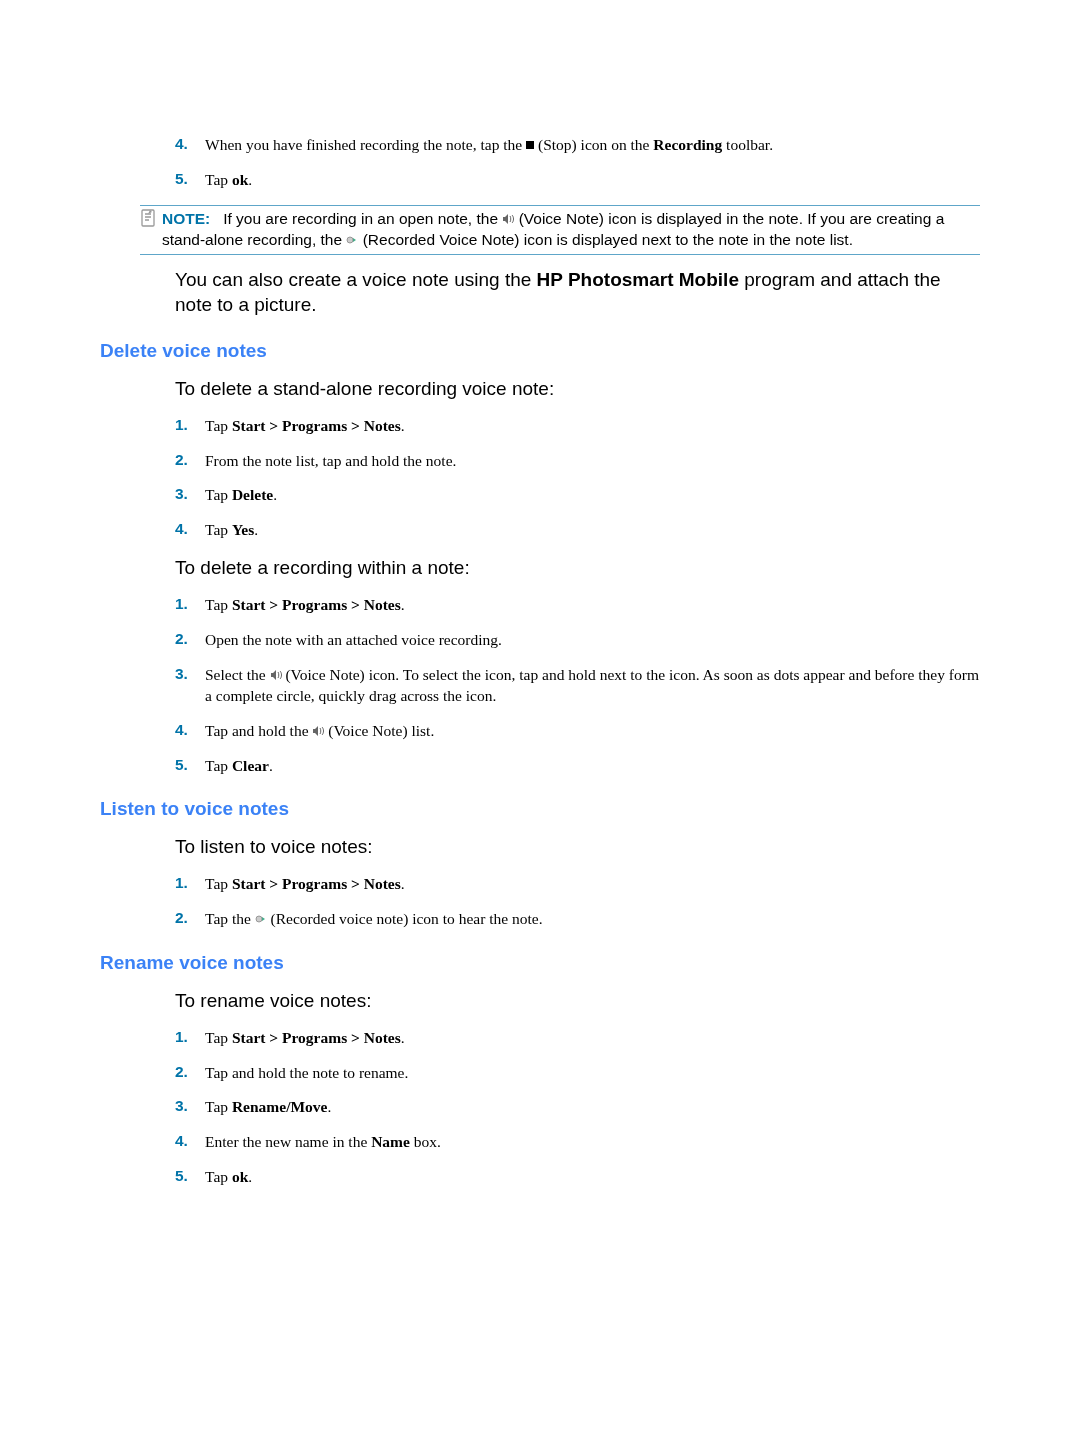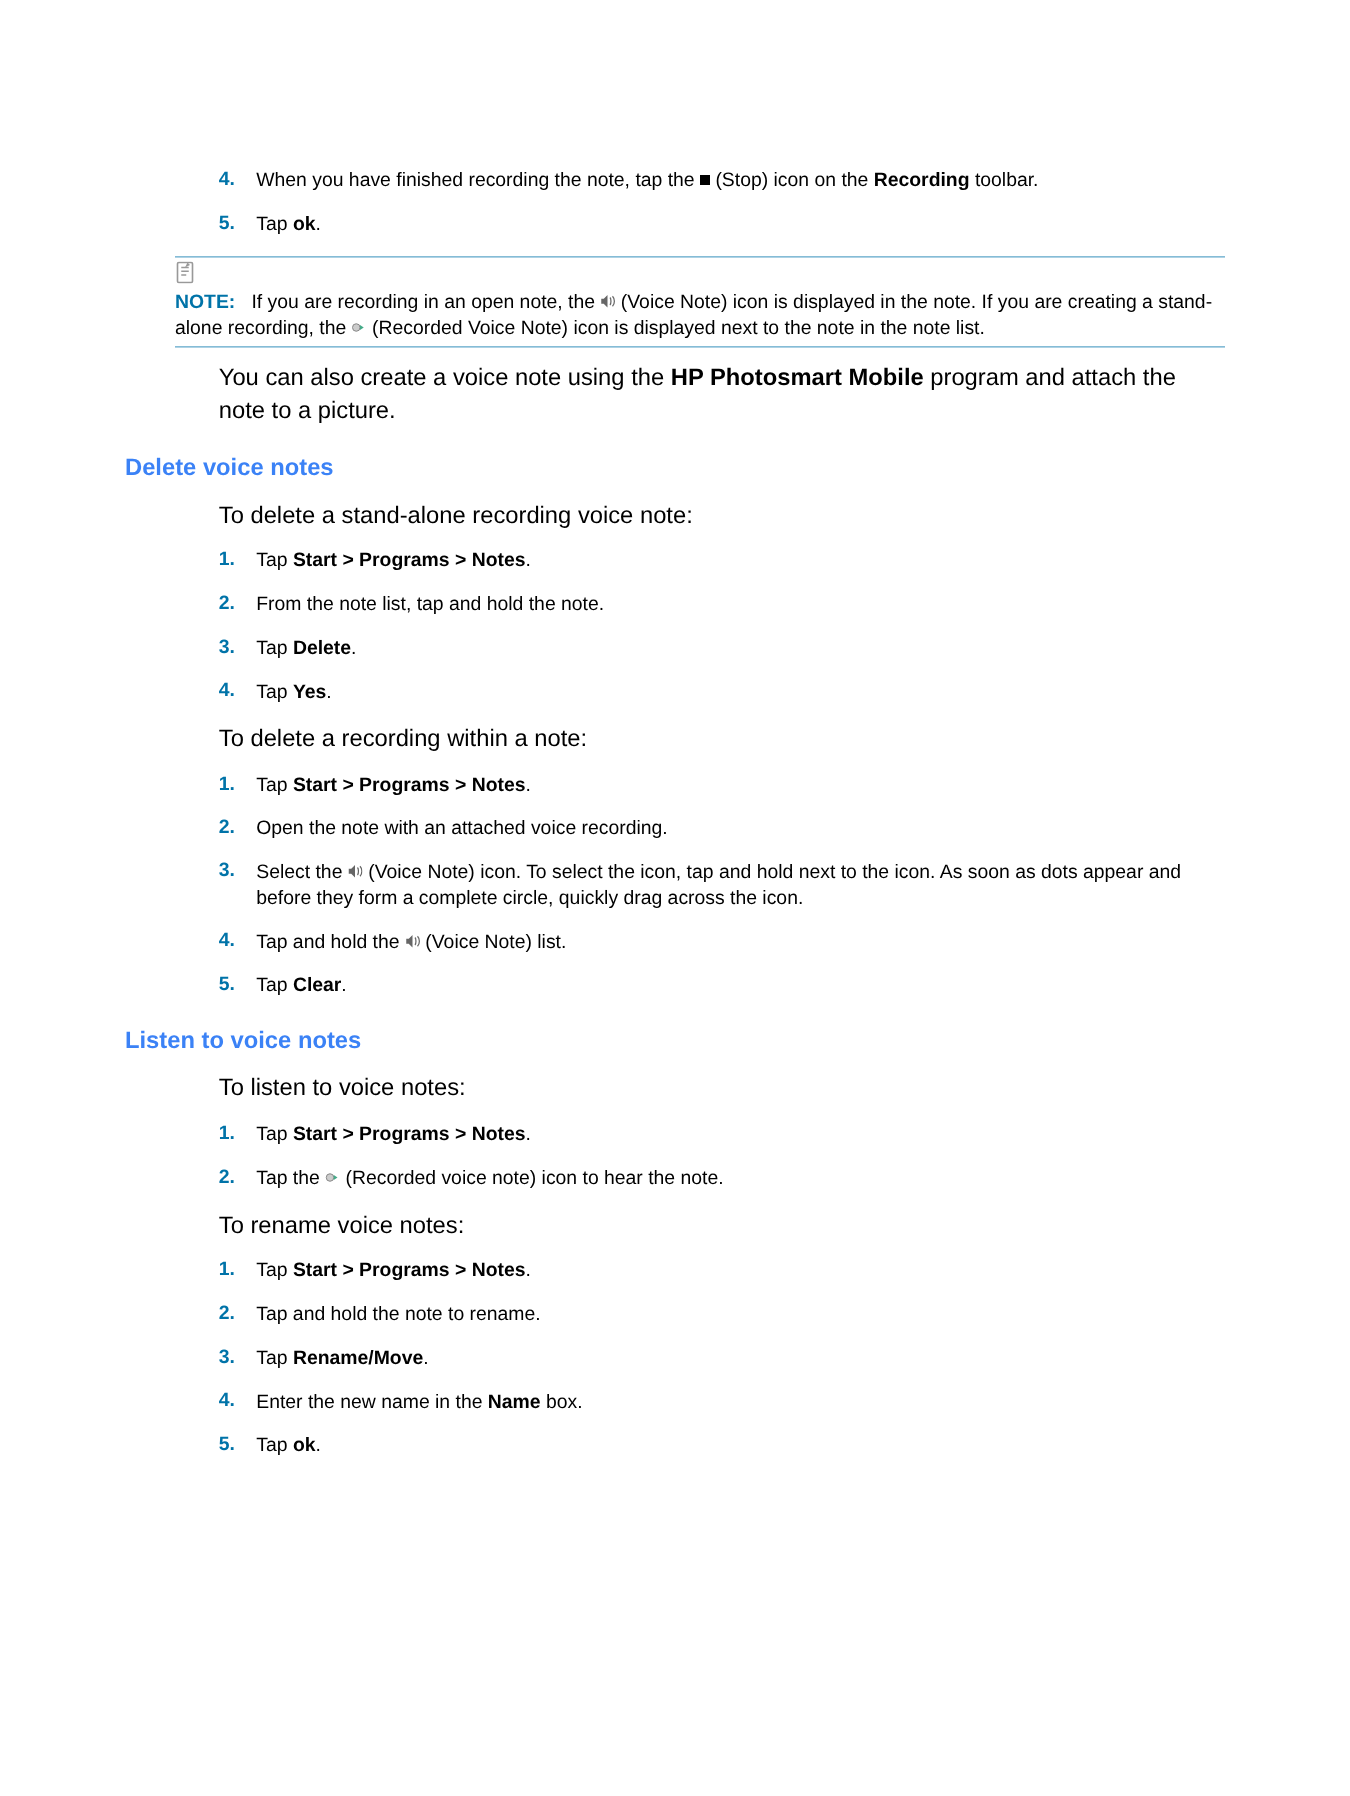--- a/index.html
+++ b/index.html
@@ -24,30 +24,30 @@
   .body-text {
     font-size: 15.5px;
     line-height: 1.35;
   }
   .list-item {
     margin: 0 0 14px 75px;
     display: flex;
   }
   .list-item .content {
     flex: 1;
+    font-family: Liberation Serif, serif;
   }
   .note-box {
     margin: 12px 0 12px 40px;
     border-top: 1px solid #5ea6c9;
     border-bottom: 1px solid #5ea6c9;
     padding: 3px 0;
   }
   .note-inner {
     display: flex;
-    flex-direction: column;
   }
   .note-icon {
     width: 22px;
     flex-shrink: 0;
     color: #888;
     font-size: 18px;
     line-height: 1.2;
   }
   .note-text {
     flex: 1;
@@ -186,20 +186,21 @@
     <span class="content body-text"><span>Tap </span><b>Start &gt; Programs &gt; Notes</b><span>.</span></span>
   </div>
   <div class="list-item">
     <span class="list-num">2.</span>
     <span class="content body-text"><span>Tap the </span><span><svg class="inline-icon" viewBox="0 0 12 12">
             <circle cx="4" cy="6" r="3" fill="#ccc" stroke="#888" stroke-width="0.8"></circle>
             <path d="M7 4l3 2-3 2z" fill="#4a8"></path>
           </svg></span><span> (Recorded voice note) icon to hear the note.</span></span>
   </div>
 
+  <div class="heading">Rename voice notes</div>
   <div class="para">To rename voice notes:</div>
   <div class="list-item">
     <span class="list-num">1.</span>
     <span class="content body-text"><span>Tap </span><b>Start &gt; Programs &gt; Notes</b><span>.</span></span>
   </div>
   <div class="list-item">
     <span class="list-num">2.</span>
     <span class="content body-text">Tap and hold the note to rename.</span>
   </div>
   <div class="list-item">

